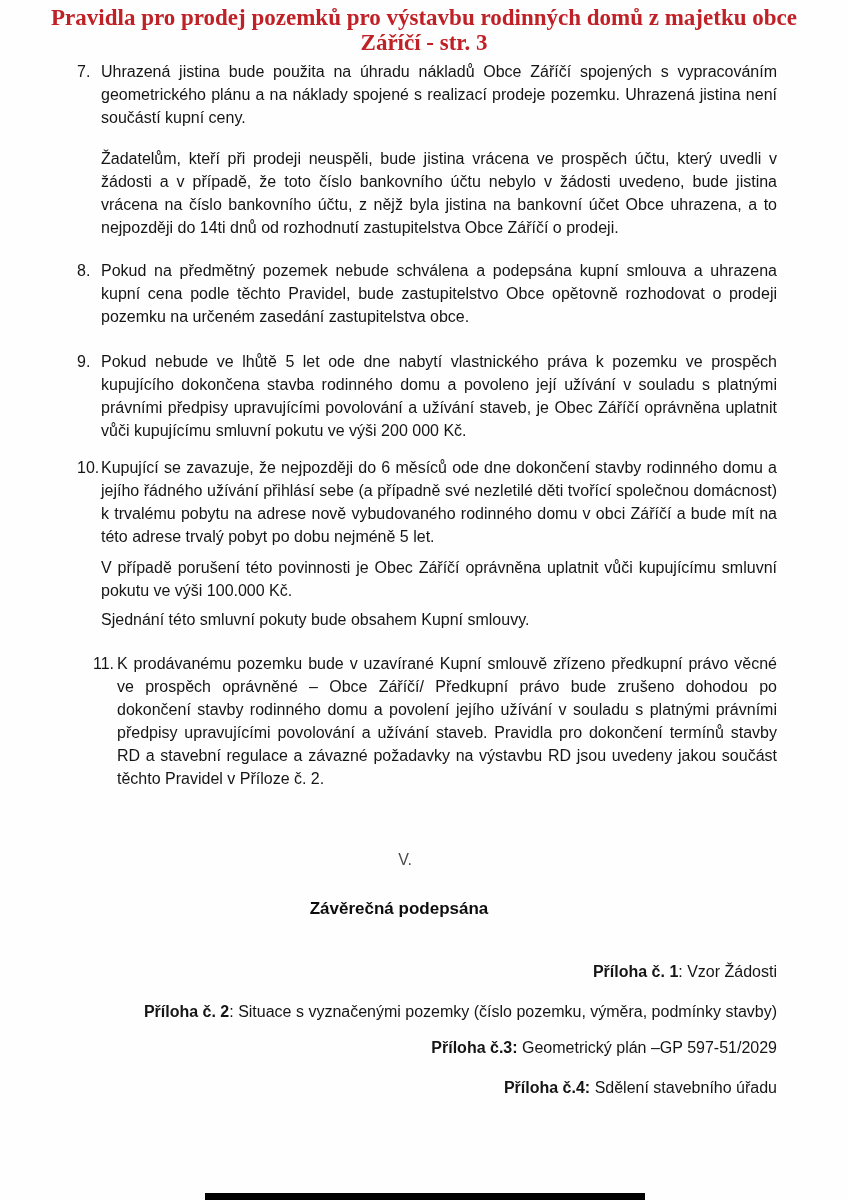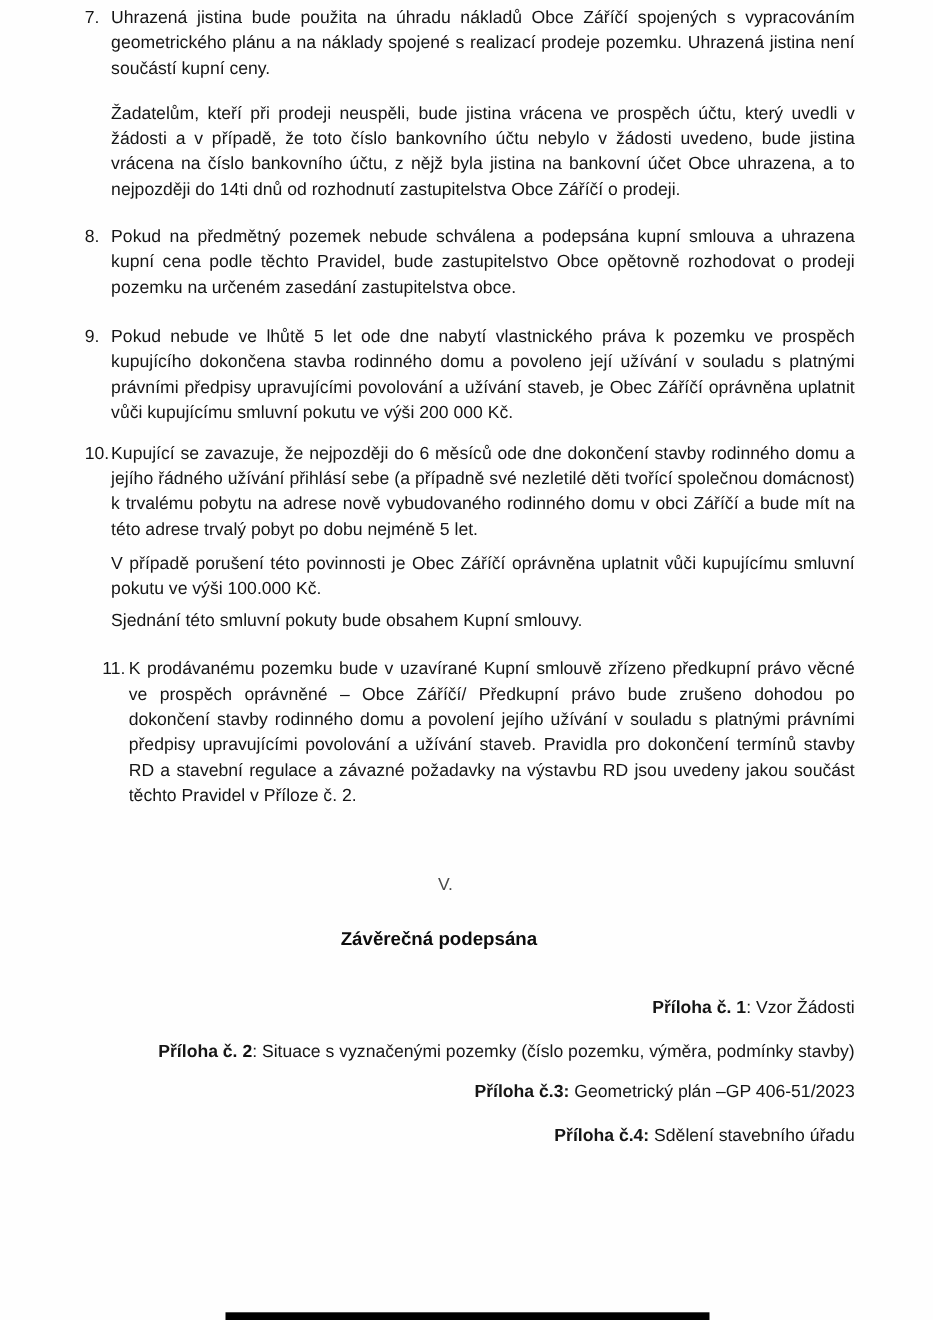--- a/index.html
+++ b/index.html
@@ -94,20 +94,21 @@
     width: 440px;
     height: 7px;
     background: #000000;
   }
 </style>
 </head>
 <body>
 
 <div class="page">
 
+  <h1 class="doc-title"><span>Pravidla pro prodej pozemků pro výstavbu rodinných domů z majetku obce</span><br><span>Záříčí - str. 3</span></h1>
 
   <div class="content">
 
     <div class="list-item" id="item7">
       <span class="num">7.</span>
       <div class="itext">Uhrazená jistina bude použita na úhradu nákladů Obce Záříčí spojených s vypracováním geometrického plánu a na náklady spojené s realizací prodeje pozemku. Uhrazená jistina není součástí kupní ceny.</div>
     </div>
     <p class="cont" id="p7a">Žadatelům, kteří při prodeji neuspěli, bude jistina vrácena ve prospěch účtu, který uvedli v žádosti a v případě, že toto číslo bankovního účtu nebylo v žádosti uvedeno, bude jistina vrácena na číslo bankovního účtu, z nějž byla jistina na bankovní účet Obce uhrazena, a to nejpozději do 14ti dnů od rozhodnutí zastupitelstva Obce Záříčí o prodeji.</p>
 
     <div class="list-item" id="item8">
@@ -133,21 +134,21 @@
     </div>
 
     <p class="section-numeral">V.</p>
 
     <p class="closing-heading">Závěrečná podepsána</p>
 
 
     <div class="attachments">
       <p class="attachment" id="att1"><b>Příloha č. 1</b><span>: Vzor Žádosti</span></p>
       <p class="attachment" id="att2"><b>Příloha č. 2</b><span>: Situace s vyznačenými pozemky (číslo pozemku, výměra, podmínky stavby)</span></p>
-      <p class="attachment" id="att3"><b>Příloha č.3:</b><span> Geometrický plán –GP 406-51/2023</span></p>
+      <p class="attachment" id="att3"><b>Příloha č.3:</b><span> Geometrický plán –GP 597-51/2029</span></p>
       <p class="attachment" id="att4"><b>Příloha č.4:</b><span> Sdělení stavebního úřadu</span></p>
     </div>
 
   </div>
 
   <div class="bottom-bar"></div>
 
 </div>
 
 </body></html>

